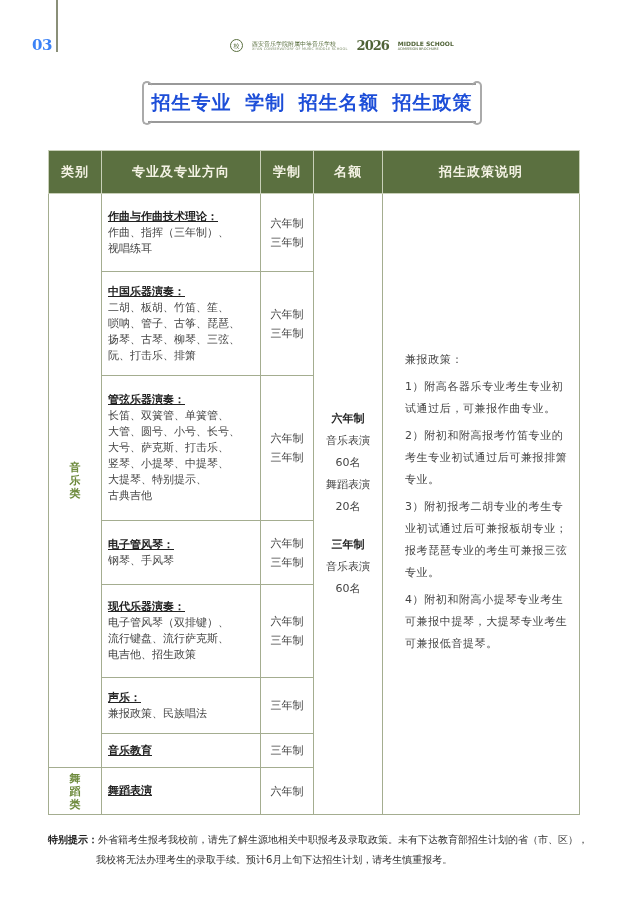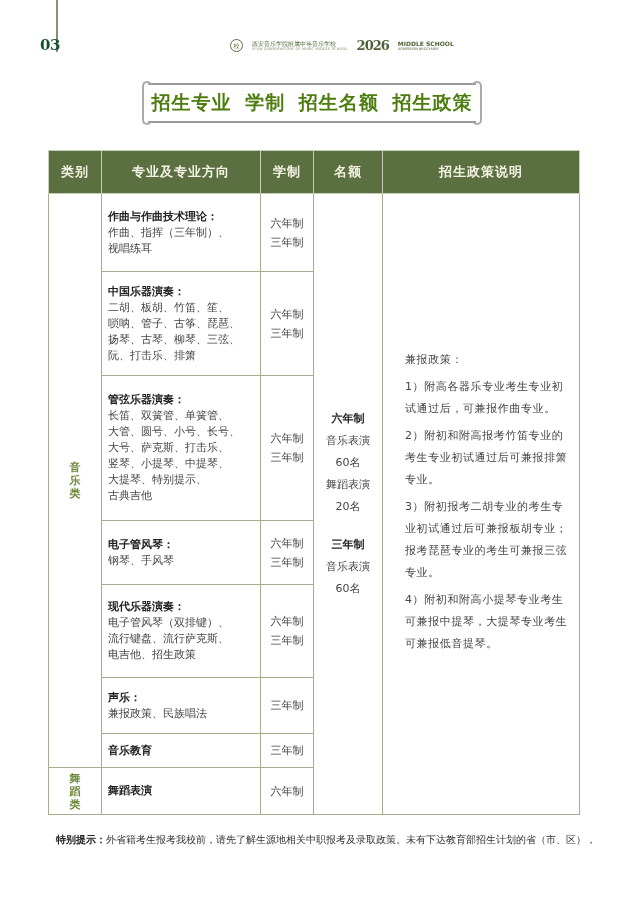--- a/index.html
+++ b/index.html
@@ -1,62 +1,62 @@
 <!DOCTYPE html>
 <html><head>
 <meta charset="utf-8">
 <style>
   html, body { margin: 0; padding: 0; }
   body {
     width: 626px; height: 900px; background: #ffffff; position: relative; overflow: hidden;
     font-family: "DejaVu Sans", "Liberation Sans", sans-serif; color: #333;
   }
   .vline { position: absolute; left: 56px; top: 0; width: 2px; height: 52px; background: #8a8f78; }
-  .page-num { position: absolute; left: 40px; top: 36px; font-family: "DejaVu Serif", "Liberation Serif", serif; font-weight: bold; font-size: 15px; color: #14532d; letter-spacing: -0.5px; }
+  .page-num { position: absolute; left: 32px; top: 36px; font-family: "DejaVu Serif", "Liberation Serif", serif; font-weight: bold; font-size: 15px; color: #3b82f6; letter-spacing: -0.5px; }
   .header-logo { position: absolute; left: 230px; top: 38px; display: flex; align-items: center; gap: 9px; }
   .logo-emblem { width: 11px; height: 11px; border: 1px solid #5b7040; border-radius: 50%; font-size: 6px; line-height: 11px; text-align: center; color: #5b7040; }
   .logo-text-cn { font-size: 6px; color: #5b7040; line-height: 7px; }
   .logo-text-en { font-size: 3.5px; color: #7a8a66; line-height: 4px; letter-spacing: 0.2px; }
   .logo-year { font-family: "DejaVu Serif", serif; font-weight: bold; font-size: 13px; color: #4f6236; letter-spacing: -1px; }
   .logo-ms { font-size: 6px; font-weight: bold; color: #4f6236; line-height: 6px; }
   .logo-ms-sub { font-size: 3.5px; color: #4f6236; line-height: 4px; }
 
   .title-box {
     position: absolute; left: 148px; top: 83px; width: 328px; height: 36px;
     border-top: 2px solid #999; border-bottom: 2px solid #999;
     display: flex; align-items: center; justify-content: center;
   }
   .title-box:before, .title-box:after {
     content: ""; position: absolute; top: -4px; width: 8px; height: 40px;
     border: 2px solid #aaa; border-radius: 10px;
   }
   .title-box:before { left: -6px; border-right: none; }
   .title-box:after { right: -6px; border-left: none; }
-  .title-text { font-family: "DejaVu Serif", "Liberation Serif", serif; font-weight: bold; font-size: 19px; color: #4d7c0f; letter-spacing: 1px; word-spacing: 6px; }
+  .title-text { font-family: "DejaVu Serif", "Liberation Serif", serif; font-weight: bold; font-size: 19px; color: #1d4ed8; letter-spacing: 1px; word-spacing: 6px; }
 
   table.main {
     position: absolute; left: 48px; top: 150px; width: 531px;
     border-collapse: collapse; table-layout: fixed;
   }
   table.main th {
     background: #5b7040; color: #f4f2e4; font-weight: bold; font-size: 13px;
     height: 42px; border: 1.5px solid #c8cfb8; padding: 0; letter-spacing: 1px;
   }
   table.main td { border: 1.5px solid #a4ad90; padding: 0; vertical-align: middle; font-size: 11px; }
   .cat { text-align: center; color: #6d8a3c; font-weight: bold; font-size: 12px; line-height: 13px; }
   .major { padding-left: 6px !important; padding-right: 4px !important; line-height: 16px; color: #444; }
-  .major-title { font-weight: bold; color: #222; }
+  .major-title { font-weight: bold; color: #222; text-decoration: underline; }
   .dur { text-align: center; line-height: 19px; color: #444; }
   .quota { text-align: center; line-height: 22px; color: #444; font-size: 11.5px; }
   .quota .q-bold { font-weight: bold; color: #222; }
   .quota .q-gap { height: 16px; }
   .policy { padding: 0 10px 0 22px !important; color: #444; font-size: 11px; line-height: 22px; letter-spacing: 0.6px; }
   .policy p { margin: 0 0 5px 0; }
 
-  .note { position: absolute; left: 56px; top: 830px; width: 560px; font-size: 10px; line-height: 20px; color: #333; }
+  .note { position: absolute; left: 48px; top: 830px; width: 560px; font-size: 10px; line-height: 20px; color: #333; }
   .note .note-label { font-weight: bold; color: #222; }
   .note .note-line2 { padding-left: 48px; }
 </style>
 </head>
 <body>
 
 <div class="vline"></div>
 <div class="page-num">03</div>
 
 <div class="header-logo">
@@ -206,13 +206,14 @@
       </td>
       <td class="dur">
         <div>六年制</div>
       </td>
     </tr>
   </tbody>
 </table>
 
 <div class="note">
   <div><span class="note-label">特别提示：</span><span>外省籍考生报考我校前，请先了解生源地相关中职报考及录取政策。未有下达教育部招生计划的省（市、区），</span></div>
+  <div class="note-line2">我校将无法办理考生的录取手续。预计6月上旬下达招生计划，请考生慎重报考。</div>
 </div>
 
 </body></html>

